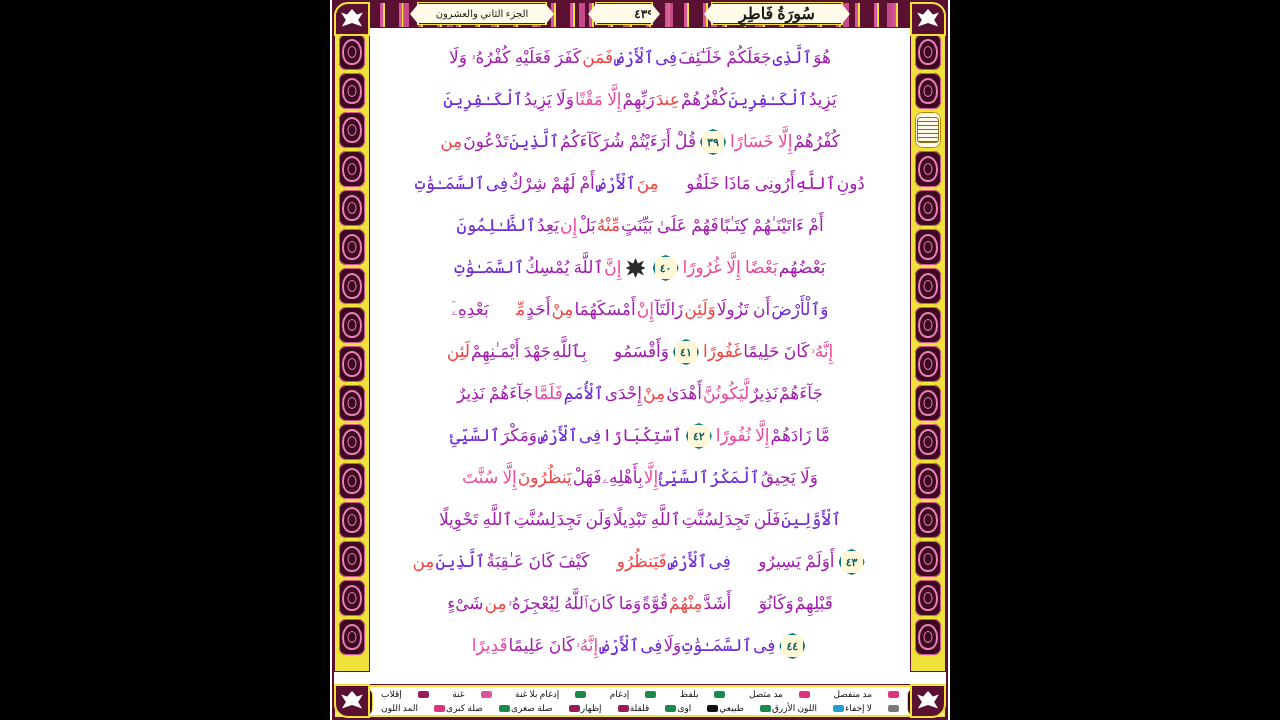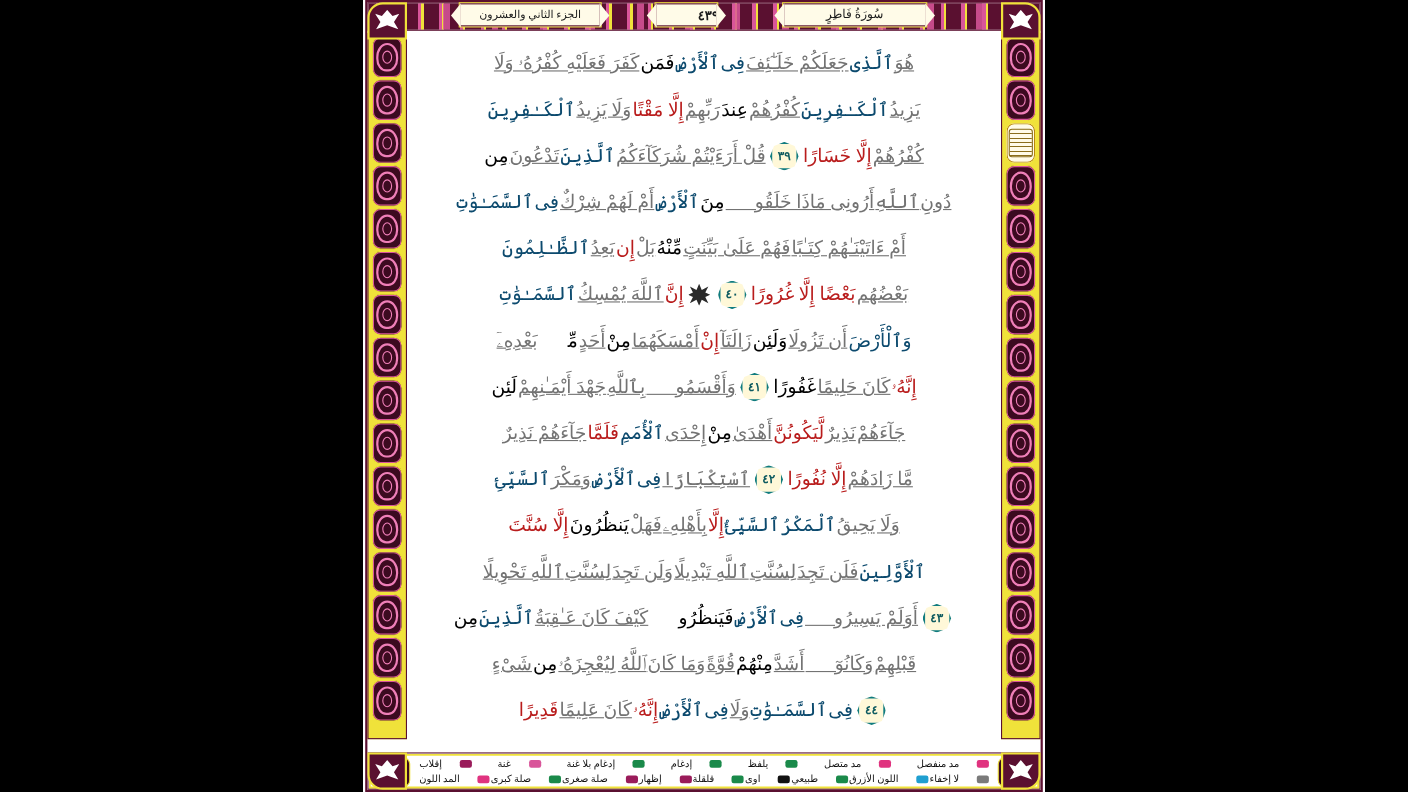--- a/index.html
+++ b/index.html
@@ -86,21 +86,21 @@
 
   .hdr-txt {
     font-family: "Liberation Serif", serif;
     color: #1a1a1a;
     white-space: nowrap;
     direction: rtl;
     line-height: 1;
   }
   #hdr-juz  .hdr-txt { font-size: 10px; letter-spacing: -.3px; }
   #hdr-page .hdr-txt { font-size: 12px; font-weight: bold; margin-left: 40px; }
-  #hdr-sura .hdr-txt { font-size: 11px; font-weight: normal; }
+  #hdr-sura .hdr-txt { font-size: 16px; font-weight: bold; }
 
   
   .corner {
     position: absolute;
     width: 36px; height: 34px;
     background: #5a1030;
     border: 2px solid #f0e23a;
     z-index: 6;
     overflow: hidden;
   }
@@ -192,24 +192,24 @@
     letter-spacing: -0.5px;
     display: flex;
     align-items: center;
     justify-content: center;
     gap: 1px;
     height: 40px;
     overflow: hidden;
   }
 
   
-  .tj-base  { color: #737373; text-decoration: underline; }
-  .tj-blue  { color: #0c4a6e; }  
-  .tj-green { color: #000000; }  
-  .tj-pink  { color: #b91c1c; }  
+  .tj-base  { color: #a21caf; }
+  .tj-blue  { color: #6d28d9; }  
+  .tj-green { color: #ef4444; }  
+  .tj-pink  { color: #ec4899; }  
 
   
   .aya-mark {
     display: inline-flex;
     align-items: center; justify-content: center;
     width: 26px; height: 26px;
     margin: 0 3px;
     flex: none;
     background: #fff8d8;
     color: #0f5b60;

